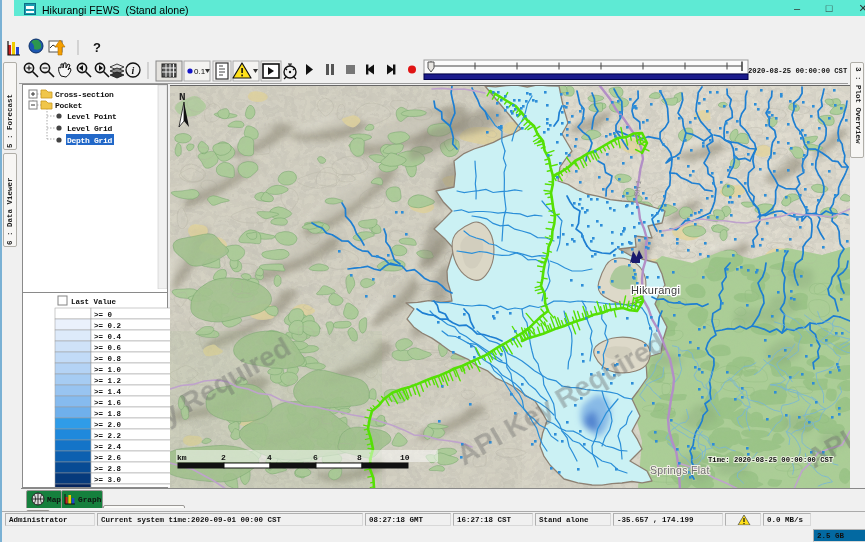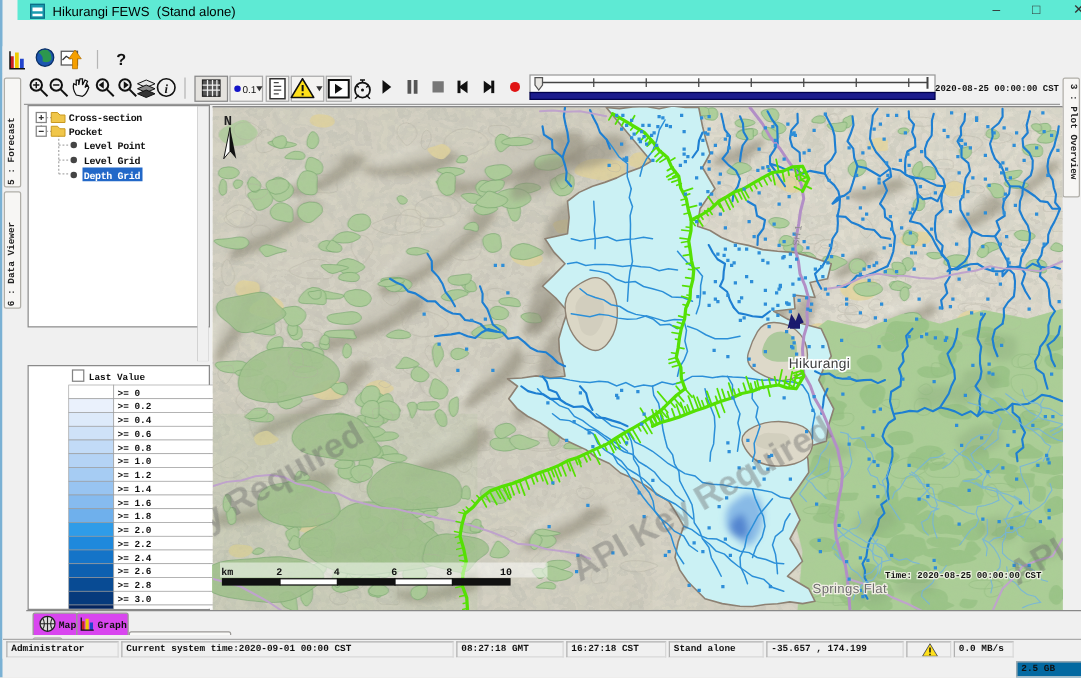--- a/index.html
+++ b/index.html
@@ -15,25 +15,25 @@
 #toolbar1 { position:absolute; left:0; top:37px; right:0; height:22px; background:#f0f0f0; }
 #toolbar2 { position:absolute; left:17px; top:59px; right:17px; height:25px; background:#f0f0f0; border-bottom:1px solid #9a9a9a; }
 #lefttabs { position:absolute; left:0; top:59px; width:17px; bottom:15px; background:#f0f0f0; }
 .vtab { position:absolute; left:1px; width:14px; background:#f7f6f4; border:1px solid #b0aea8; border-radius:2px; }
 .vtab span { position:absolute; white-space:nowrap; transform:rotate(-90deg); transform-origin:0 0;
   font-family:"Liberation Mono", monospace; font-size:7.5px; font-weight:bold; color:#222; }
 #righttabs { position:absolute; right:0; top:59px; width:17px; bottom:15px; background:#f0f0f0; }
 #rtab { position:absolute; right:1px; top:3px; width:14px; height:96px; background:#f7f6f4; border:1px solid #b0aea8; border-radius:2px; }
 #rtab span { position:absolute; left:11px; top:4px; white-space:nowrap; transform:rotate(90deg); transform-origin:0 0;
   font-family:"Liberation Mono", monospace; font-size:7.5px; font-weight:bold; color:#222; }
-#treepanel { position:absolute; left:20px; top:84px; width:146px; height:178px; background:#fff; border:1px solid #8a8a8a; }
+#treepanel { position:absolute; left:20px; top:84px; width:146px; height:235px; background:#fff; border:1px solid #8a8a8a; }
 #legendpanel { position:absolute; left:20px; top:292px; width:146px; height:196px; background:#fff; border:1px solid #8a8a8a;padding-left:31px; }
 #map { position:absolute; left:168px; top:85px; width:680px; height:403px; border-top:1px solid #666; }
 #tabbar { position:absolute; left:19px; right:0; top:488px; height:20px; background:#f0f0f0; border-top:1px solid #888; }
-.btab { position:absolute; top:1px; height:30px; background:#d946ef; border:1px solid #9a9895; border-radius:2px 2px 0 0; }
+.btab { position:absolute; top:1px; height:30px; background:#15803d; border:1px solid #9a9895; border-radius:2px 2px 0 0; }
 #logsrow { position:absolute; left:19px; right:0; top:508px; height:19px; background:#f0f0f0; }
 #logsbtn { position:absolute; left:5px; top:2px; width:24px; height:12px; background:#f5f4f2; border:1px solid #9a9895; border-radius:2px;
   font-family:"Liberation Mono", monospace; font-size:7.5px; font-weight:bold; color:#111; text-align:center; line-height:11px; }
 #statusbar { position:absolute; left:0; right:0; bottom:0; height:31px; background:#f0f0f0; border-top:1px solid #aaa;
   font-family:"Liberation Mono", monospace; font-size:7.5px; font-weight:bold; color:#111; letter-spacing:0; }
 .spanel { position:absolute; top:1px; height:13px; border:1px solid #b0b0b0; border-right-color:#d8d8d8; border-bottom-color:#d8d8d8;
   padding-left:3px; line-height:12px; overflow:hidden; white-space:nowrap; }
 </style></head>
 <body>
 <div id="win">

